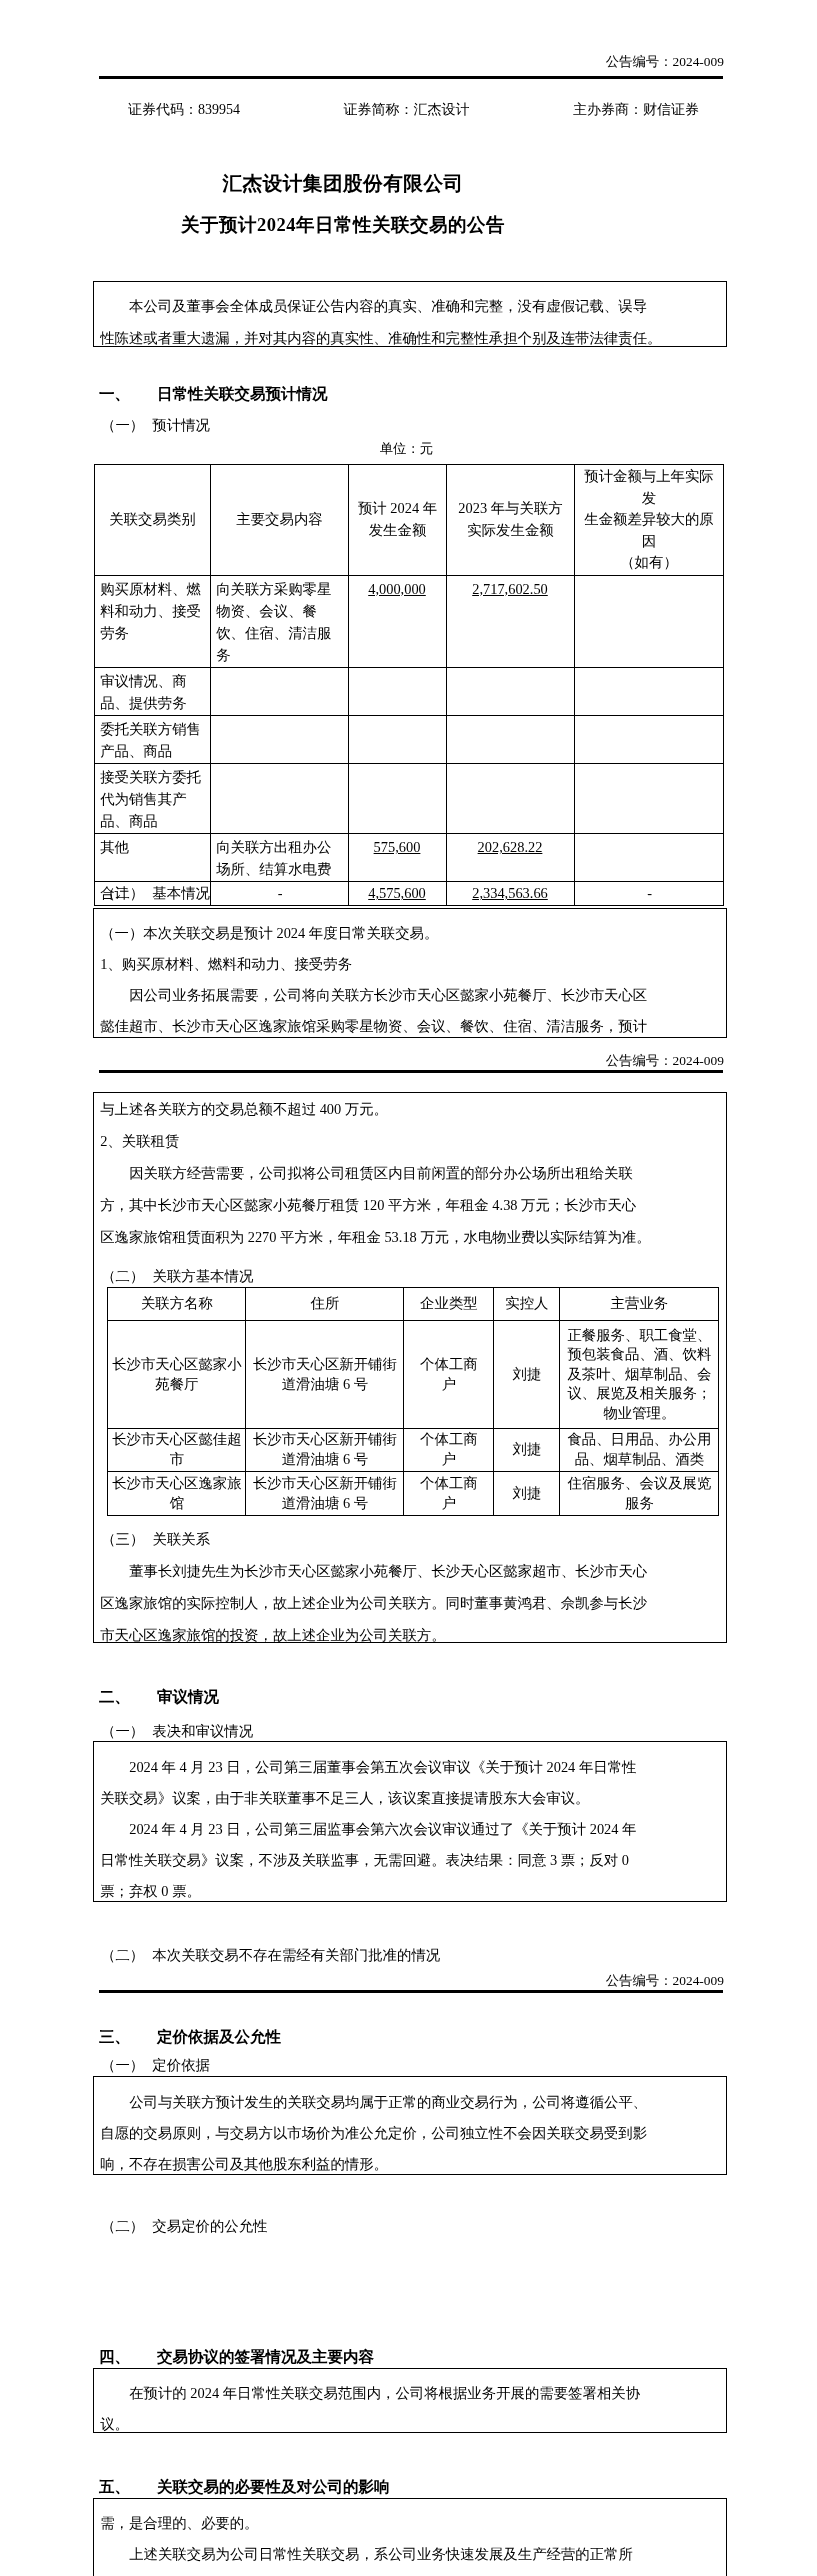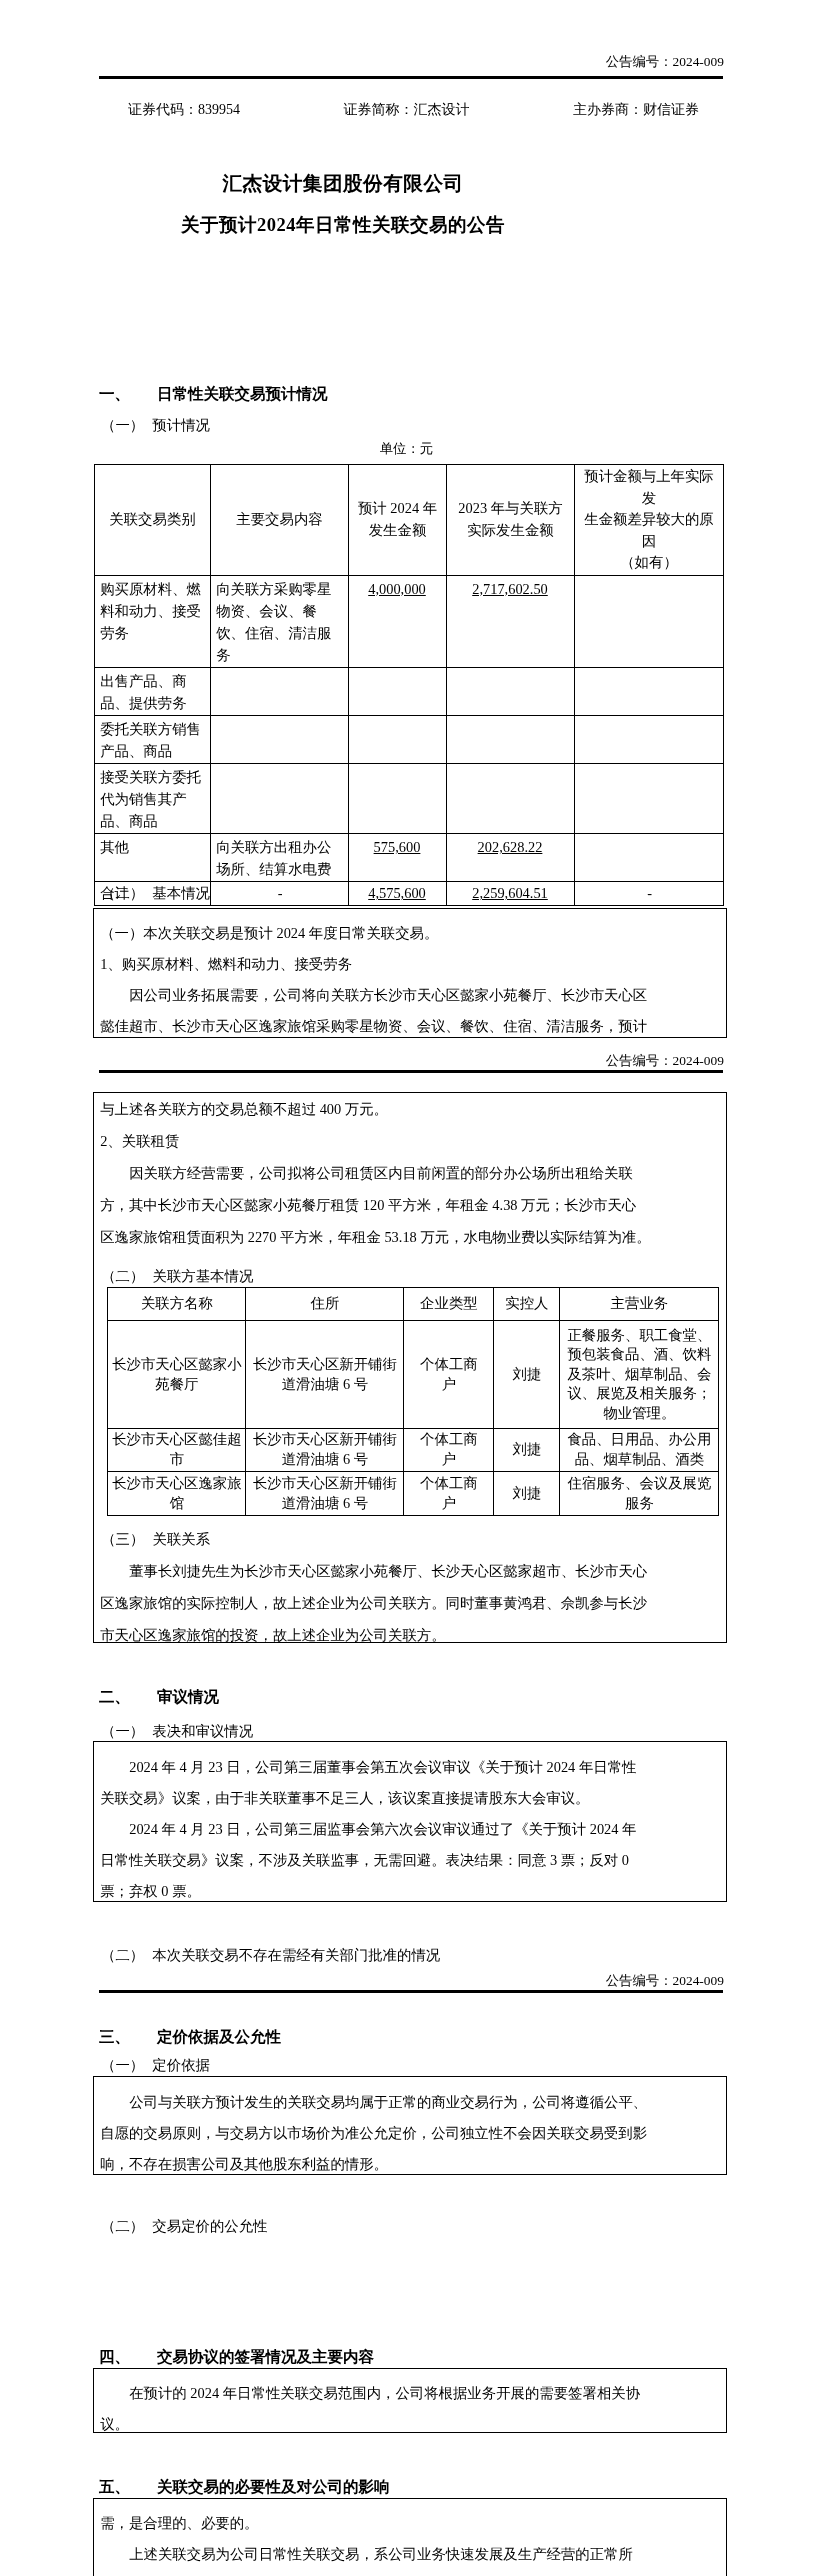--- a/index.html
+++ b/index.html
@@ -41,20 +41,24 @@
   <div class="abs annno" style="top:53px">公告编号：2024-009</div>
   <div class="abs rule" style="top:76px"></div>
   <div class="abs inforow" style="top:100px">
     <span>证券代码：839954</span>
     <span>证券简称：汇杰设计</span>
     <span>主办券商：财信证券</span>
   </div>
   <div class="abs bigtitle" style="top:172px">汇杰设计集团股份有限公司</div>
   <div class="abs bigtitle subtitle" style="top:213px">关于预计2024年日常性关联交易的公告</div>
 
+  <div class="abs bx" style="top:281px;height:66px;padding-top:7.7px">
+    <div class="ln" style="line-height:32px;padding-left:35px">本公司及董事会全体成员保证公告内容的真实、准确和完整，没有虚假记载、误导</div>
+    <div class="ln" style="line-height:32px">性陈述或者重大遗漏，并对其内容的真实性、准确性和完整性承担个别及连带法律责任。</div>
+  </div>
 
   <div class="abs h1" style="top:383px">
     <span class="hnum">一、</span><span>日常性关联交易预计情况</span>
   </div>
   <div class="abs h2" style="top:415px">
     <span class="h2num">（一）</span><span>预计情况</span>
   </div>
   <div class="abs unit" style="top:440px">单位：元</div>
 
   <table class="abs t1" style="top:464px;left:94px;width:630px">
@@ -78,21 +82,21 @@
 （如有）</td>
     </tr>
     <tr style="height:66px">
       <td class="tcell">购买原材料、燃料和动力、接受劳务</td>
       <td class="tcell">向关联方采购零星物资、会议、餐饮、住宿、清洁服务</td>
       <td class="tcell money">4,000,000</td>
       <td class="tcell money">2,717,602.50</td>
       <td class="tcell"></td>
     </tr>
     <tr style="height:44px">
-      <td class="tcell">出售产品、商品、提供劳务</td>
+      <td class="tcell">审议情况、商品、提供劳务</td>
       <td class="tcell"></td>
       <td class="tcell money"></td>
       <td class="tcell money"></td>
       <td class="tcell"></td>
     </tr>
     <tr style="height:43px">
       <td class="tcell">委托关联方销售产品、商品</td>
       <td class="tcell"></td>
       <td class="tcell money"></td>
       <td class="tcell money"></td>
@@ -109,21 +113,21 @@
       <td class="tcell">其他</td>
       <td class="tcell">向关联方出租办公场所、结算水电费</td>
       <td class="tcell money">575,600</td>
       <td class="tcell money">202,628.22</td>
       <td class="tcell"></td>
     </tr>
     <tr class="total" style="height:21.6px">
       <td class="tcell">合计</td>
       <td class="tcell ctr">-</td>
       <td class="tcell money">4,575,600</td>
-      <td class="tcell money">2,259,604.51</td>
+      <td class="tcell money">2,334,563.66</td>
       <td class="tcell ctr">-</td>
     </tr>
   </tbody>
     </table>
 
   <div class="abs h2" style="top:883px">
     <span class="h2num">（二）</span><span>基本情况</span>
   </div>
 
   <div class="abs bx" style="top:908px;height:130px;padding-top:9.3px">

